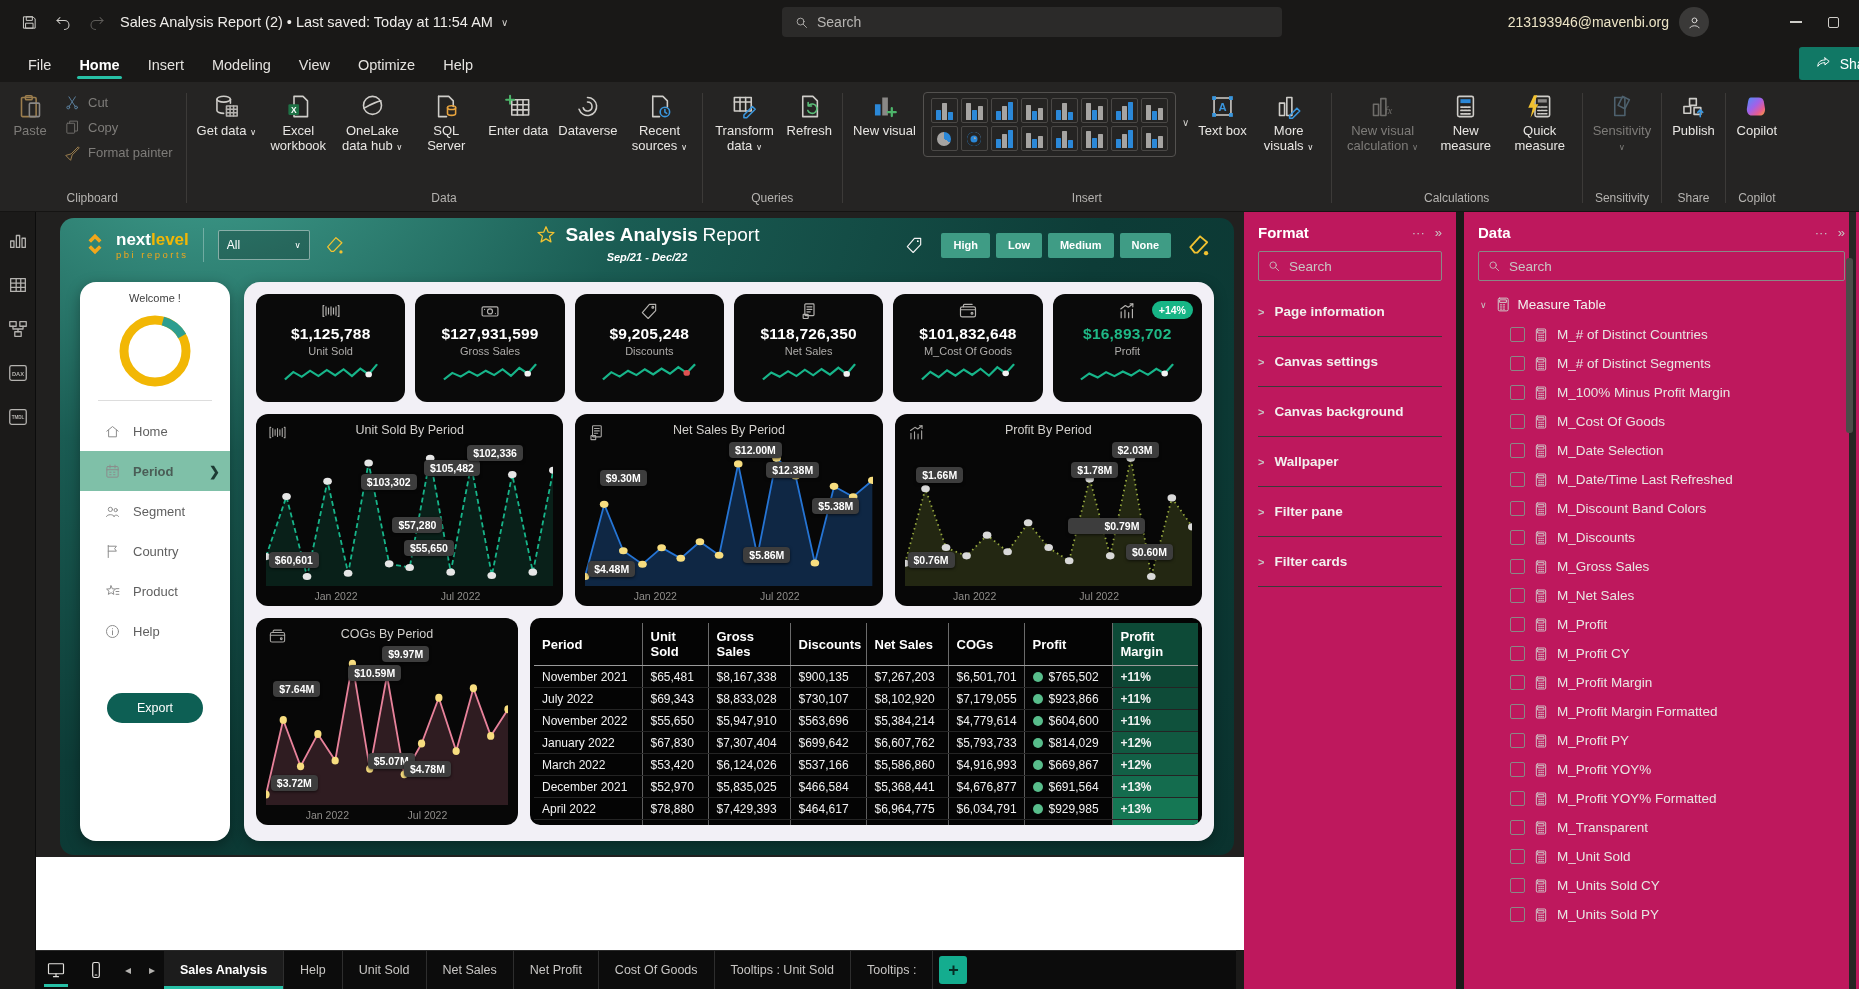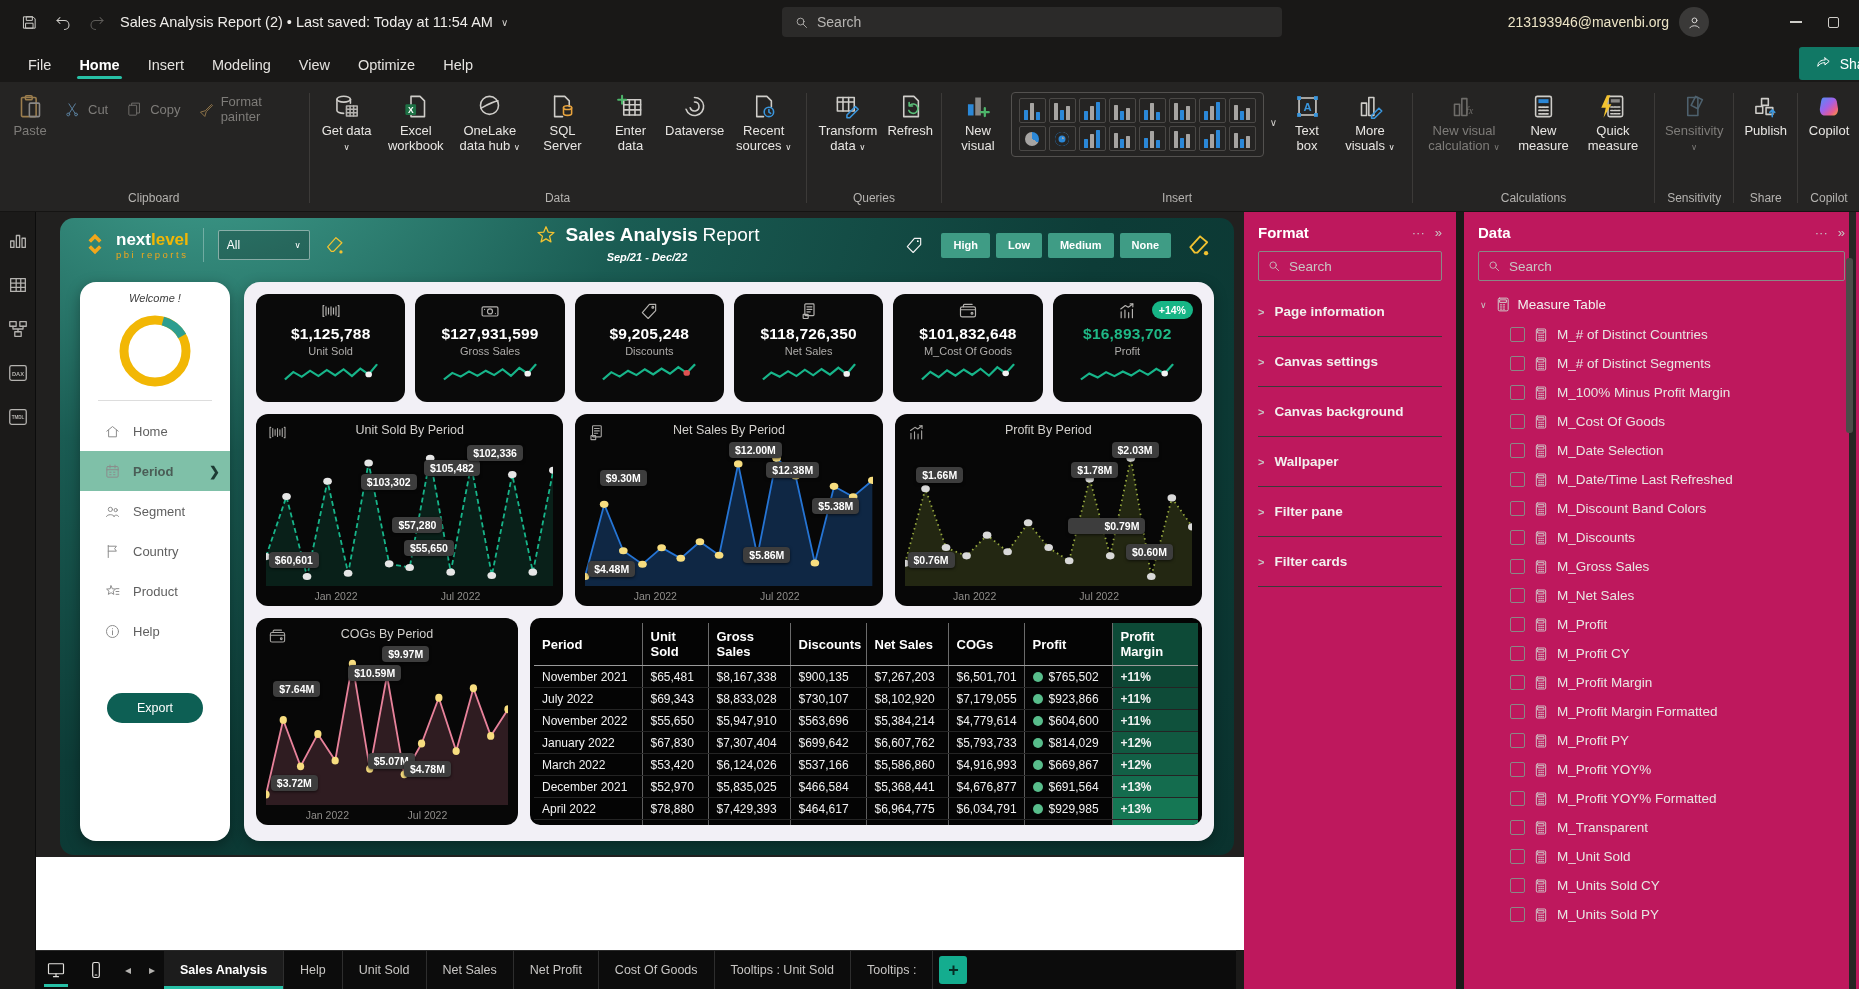--- a/index.html
+++ b/index.html
@@ -35,21 +35,21 @@
   .rgroup { display:flex; flex-direction:column; }
   .rbody { display:flex; align-items:flex-start; flex:1; padding:2px 2px 0; }
   .rlabel { text-align:center; font-size:12px; color:#b5b3b0; padding:0 6px 6px; }
   .rdiv { width:1px; background:#3c3a38; margin:8px 3px; }
   .rbtn { display:flex; flex-direction:column; align-items:center; gap:4px; padding:6px 5px 2px; max-width:74px; min-width:52px;
     font-size:13px; color:#e8e6e3; text-align:center; line-height:1.12; border-radius:3px; }
   .rbtn .ri { width:27px; height:27px; color:#cfcdc9; }
   .rbtn.dis { color:#7e7c79; }
   .rbtn.dis .ri { color:#6e6c69; }
   .chev { font-size:8.5px; color:inherit; }
-  .paste-col { display:flex; justify-content:flex-start; gap:2px; padding-top:4px; }
+  .paste-col { display:flex; flex-direction:column; justify-content:flex-start; gap:2px; padding-top:4px; }
   .rmini { display:flex; align-items:center; gap:7px; font-size:13px; color:#7e7c79; padding:3px 8px; }
   .rmini .ri { width:17px; height:17px; color:#6e6c69; }
   .gallery-wrap { display:flex; align-items:center; }
   .gallery { display:grid; grid-template-columns:repeat(8,27px); grid-auto-rows:25px; gap:3px;
     border:1px solid #53514f; border-radius:4px; padding:5px 7px; margin:5px 2px 0; }
   .gal-icon { border:1px solid #4a4846; border-radius:2px; display:flex; align-items:flex-end; justify-content:center; gap:1.5px; padding:2px; }
   .gbar { width:4.5px; border-radius:0.5px; }
   .gpie { width:14px; height:14px; border-radius:50%; align-self:center; }
   .gal-chev { color:#cfcdc9; font-size:10px; padding:0 4px; align-self:center; }
 
@@ -81,21 +81,21 @@
   .hdr-sub { font-size:11px; font-style:italic; font-weight:bold; margin-top:1px; }
   .hdr-right { margin-left:auto; display:flex; align-items:center; gap:7px; }
   .band-btn { min-width:44px; height:25px; background:#3f9c85; color:#fff; border:none; border-radius:2px; font-size:11px; font-weight:bold;
     display:flex; align-items:center; justify-content:center; padding:0 12px; font-family:inherit; }
   .icon-yellow { color:#f2c230; }
   .icon-white { color:#f2f2f2; }
 
   .dash-body { display:flex; gap:14px; padding:10px 20px 14px; height:583px; }
   .dash-sidebar { width:150px; background:#fff; border-radius:16px; box-shadow:0 4px 14px rgba(0,0,0,0.35);
     display:flex; flex-direction:column; align-items:center; padding-top:10px; }
-  .welcome { font-size:11px; font-style:italic; color:#3d3d3d; }
+  .welcome { font-size:11px; color:#3d3d3d; }
   .donut { margin:8px 0 6px; }
   .side-divider { width:76%; height:1px; background:#ddd; margin:4px 0 10px; }
   .nav { width:100%; }
   .nav-item { height:40px; display:flex; align-items:center; gap:12px; padding:0 10px 0 24px; font-size:13px; color:#5f5f5f; position:relative; }
   .nav-item .nicon { width:17px; height:17px; color:#8c8c8c; flex:none; }
   .nav-item.active { background:#7fc0a8; color:#4a5d56; font-weight:bold; }
   .nav-item.active .nav-chev { margin-left:auto; color:#1d3b33; font-size:13px; font-weight:bold; }
   .export-btn { margin-top:42px; width:96px; height:30px; border-radius:15px; background:#0d5f54; color:#fff; font-size:12.5px;
     display:flex; align-items:center; justify-content:center; border:none; font-family:inherit; }
 

